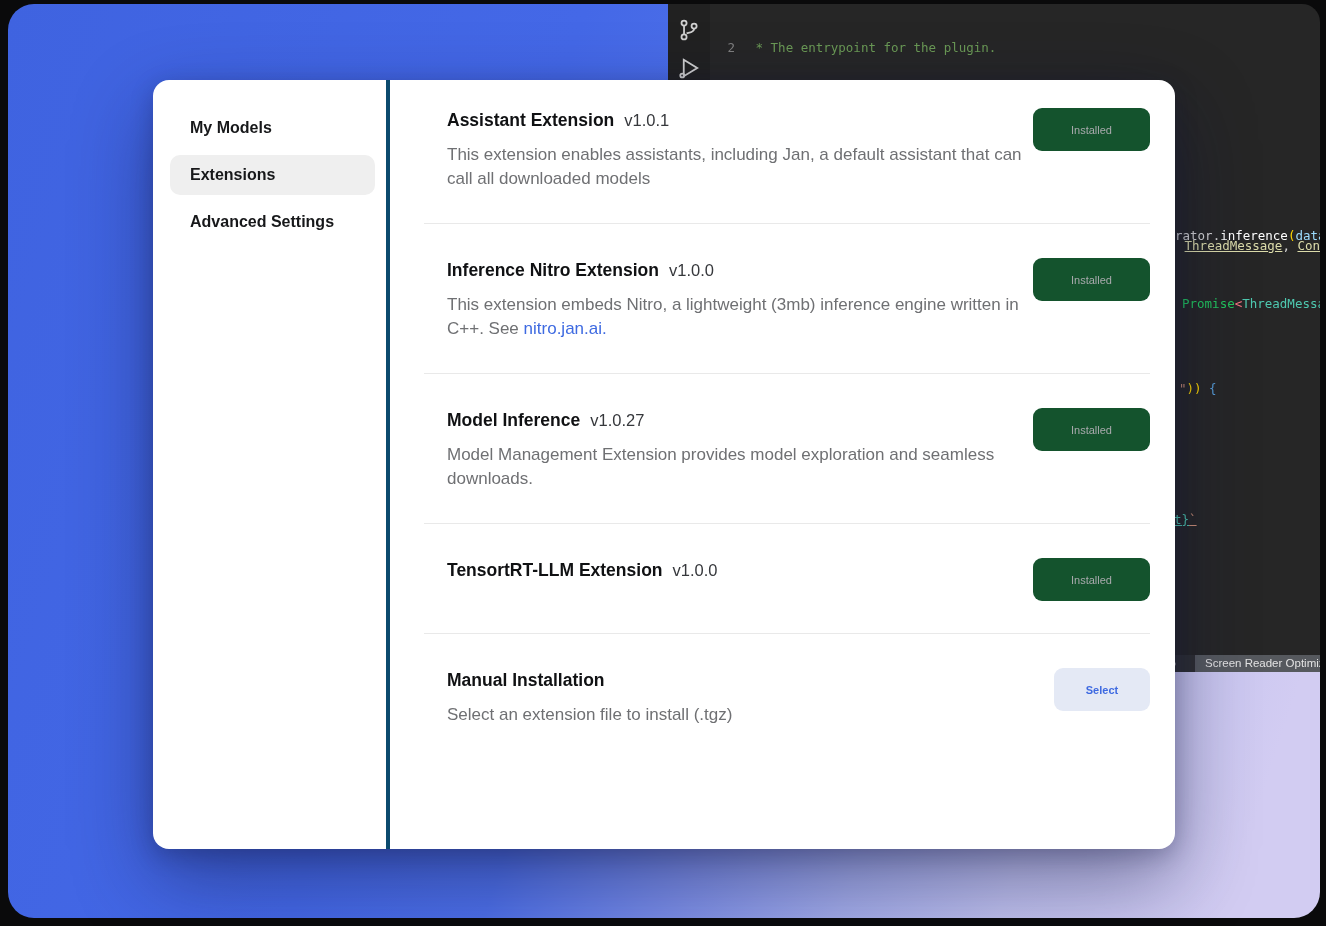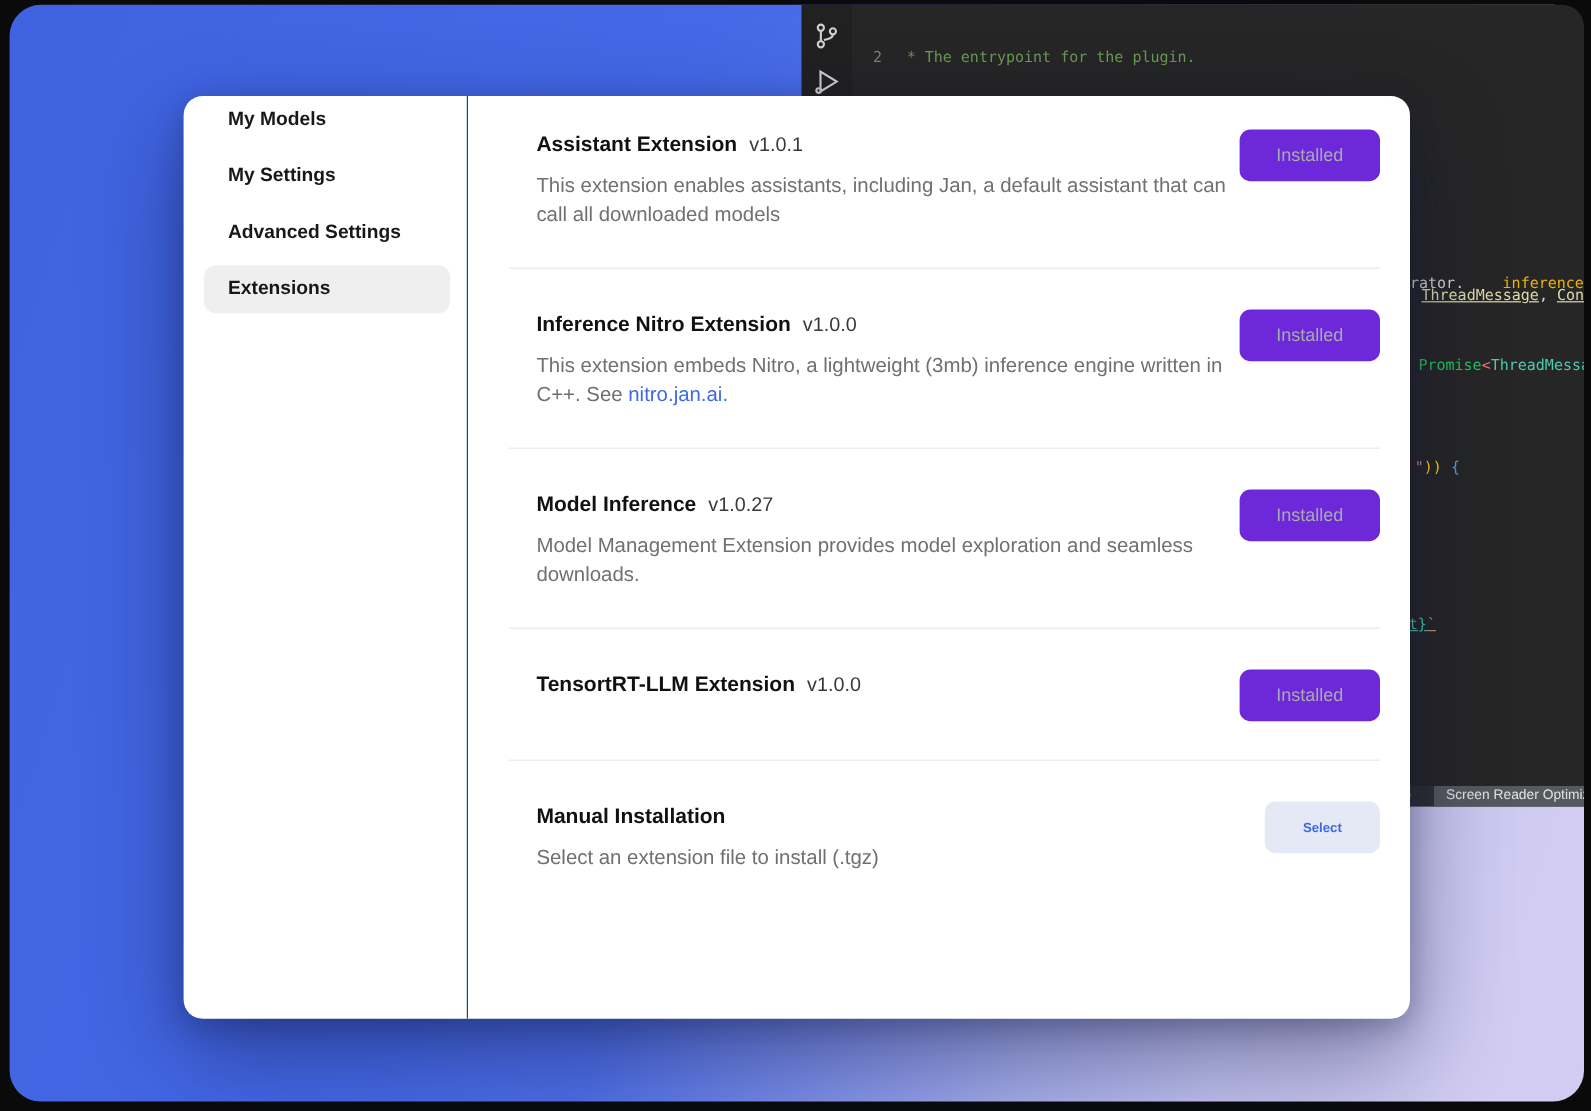--- a/index.html
+++ b/index.html
@@ -32,34 +32,34 @@
   .statusbar{ position:absolute; left:0; bottom:0; width:100%; height:17px; background:#2e2f31;
     font-family:"Liberation Sans",sans-serif; font-size:11.5px; color:#e8e8e8; }
   .sb-go{ position:absolute; left:495px; top:2px; }
   .sb-seg{ position:absolute; left:527px; top:0; right:0; height:100%; background:#56595e;
     padding:2px 0 0 10px; white-space:nowrap; overflow:hidden; color:#e3e3e3; }
 
   
   .modal{ position:absolute; left:153px; top:80px; width:1022px; height:769px; background:#fff;
     border-radius:16px; box-shadow:0 30px 80px rgba(15,20,60,.45), 0 6px 22px rgba(15,20,60,.25);
     display:flex; overflow:hidden; }
-  .sidebar{ width:237px; flex-shrink:0; border-right:1px solid #0c4a6e; }
+  .sidebar{ width:237px; flex-shrink:0; border-right:4px solid #0c4a6e; padding-top:28px; }
   .side-item{ width:205px; margin:0 15px 7px 17px; padding:11px 20px; border-radius:10px;
     font-size:16px; font-weight:bold; color:#17181a; cursor:pointer; }
   .side-item.active{ background:#efefef; }
   .content{ flex:1; padding:30px 29px 0 34px; }
   .entry{ display:flex; align-items:flex-start; margin-bottom:32px; }
   .entry-info{ width:586px;margin-left:23px; }
   .entry-title{ font-size:17.5px; font-weight:bold; color:#101113; }
   .ver{ font-weight:normal; color:#36383c; margin-left:10px; font-size:16.5px; }
   .desc{ margin-top:12px; font-size:17px; line-height:24px; color:#6f7073; }
   .desc a{ color:#3e6ae1; text-decoration:none; cursor:pointer; }
   .btn{ margin-left:auto; margin-top:-2px; border:none; border-radius:9px; height:43px;
     font-family:"Liberation Sans",sans-serif; cursor:default; }
-  .btn.installed{ width:117px; background:#6d28d9; color:#a9aaad; font-size:15px; font-weight:500; }
+  .btn.installed{ width:117px; background:#14532d; color:#a9aaad; font-size:11px; font-weight:500; }
   .btn.select{ width:96px; background:#e4e9f5; color:#3e6ae1; font-size:11px; font-weight:bold; cursor:pointer; }
   .hr{ height:1px; background:#e9e9e9; margin:0 0 36px; }
 </style>
 </head>
 <body>
 
 <div class="screen">
   <div class="wallpaper"></div>
 
   <div class="editor">
@@ -81,37 +81,36 @@
     </div>
 
     <div class="codelines">
       <div class="code-line"><span class="ln">2</span><span class="cmt"> * The entrypoint for the plugin.</span></div>
       <div class="code-line"><span class="ln">3</span><span class="cmt"> */</span></div>
       <div class="code-line"><span class="ln">4</span><span></span></div>
       <div class="code-line"><span class="ln">5</span><span class="cmt">// Web / extension runtime</span></div>
       <div class="code-line"><span class="ln">6</span><span><span style="color: rgb(197, 134, 192);">import </span><span style="color: rgb(255, 215, 0);">{</span><span class="seg-u" style="color: rgb(220, 220, 170);">log</span><span style="color: rgb(212, 212, 212);">, </span><span class="seg-u" style="color: rgb(220, 220, 170);">BaseExtension</span><span style="color: rgb(212, 212, 212);">, </span><span class="seg-u" style="color: rgb(220, 220, 170);">MessageEvent</span><span style="color: rgb(212, 212, 212);">, </span><span class="seg-u" style="color: rgb(220, 220, 170);">MessageRequest</span><span style="color: rgb(212, 212, 212);">, </span><span class="seg-u" style="color: rgb(220, 220, 170);">ThreadMessage</span><span style="color: rgb(212, 212, 212);">, </span><span class="seg-u" style="color: rgb(220, 220, 170);">ContentType</span></span></div>
     </div>
 
-    <div class="frag f1"><span style="color: rgb(212, 212, 212);">rator.</span><span style="color: #eab308; margin-left: 32px;">inference</span><span style="color: rgb(255, 215, 0);">(</span><span style="color: rgb(156, 220, 254);">data</span></div>
+    <div class="frag f1"><span style="color: rgb(212, 212, 212);">rator.</span><span style="color: #ffffff;">inference</span><span style="color: rgb(255, 215, 0);">(</span><span style="color: rgb(156, 220, 254);">data</span></div>
     <div class="frag f2"><span style="color: #22c55e;">Promise</span><span style="color: rgb(249, 117, 131);">&lt;</span><span style="color: rgb(78, 201, 176);">ThreadMessage</span></div>
     <div class="frag f3"><span style="color: rgb(206, 145, 120);">"</span><span style="color: rgb(255, 215, 0);">))</span><span style="color: rgb(86, 156, 214);"> {</span></div>
     <div class="frag f4"><span class="seg-u" style="color: rgb(78, 201, 176);">t}</span><span class="seg-u" style="color: rgb(206, 145, 120);">`</span></div>
 
     <div class="statusbar">
       <span class="sb-go">go</span>
       <span class="sb-seg">Screen Reader Optimized</span>
     </div>
   </div>
 
   <div class="modal">
     <div class="sidebar">
       <div class="side-item">My Models</div>
-      <div class="side-item">My Settings</div>
+      <div class="side-item active">Extensions</div>
       <div class="side-item">Advanced Settings</div>
-      <div class="side-item active">Extensions</div>
     </div>
 
     <div class="content">
 
       <div class="entry">
         <div class="entry-info">
           <div class="entry-title"><span>Assistant Extension</span><span class="ver">v1.0.1</span></div>
           <div class="desc">This extension enables assistants, including Jan, a default assistant that can call all downloaded models</div>
         </div>
         <button class="btn installed">Installed</button>

